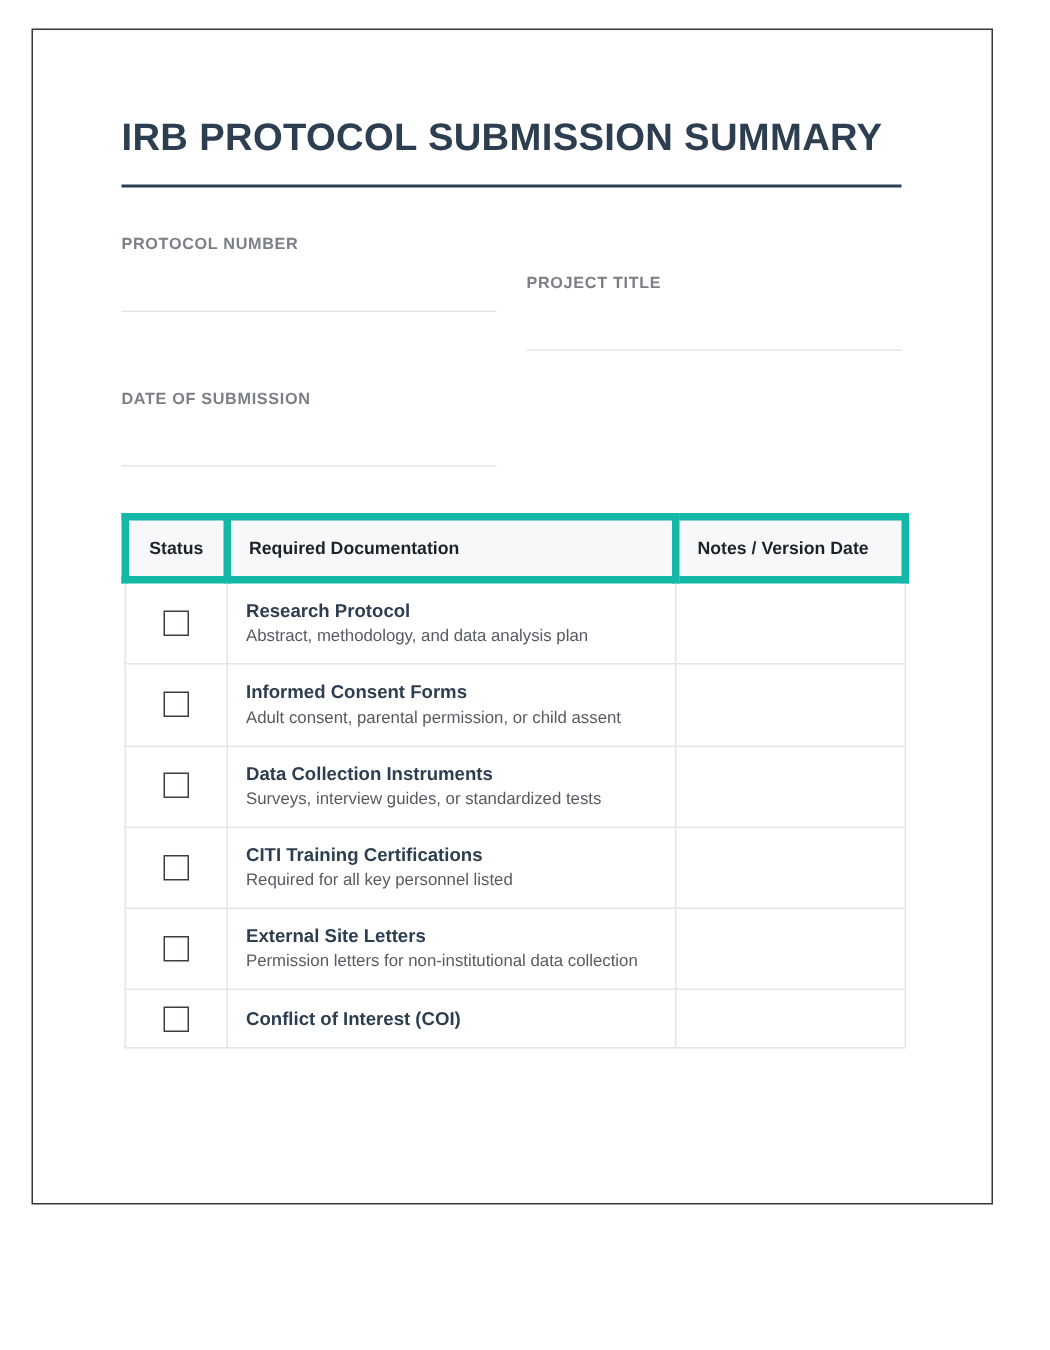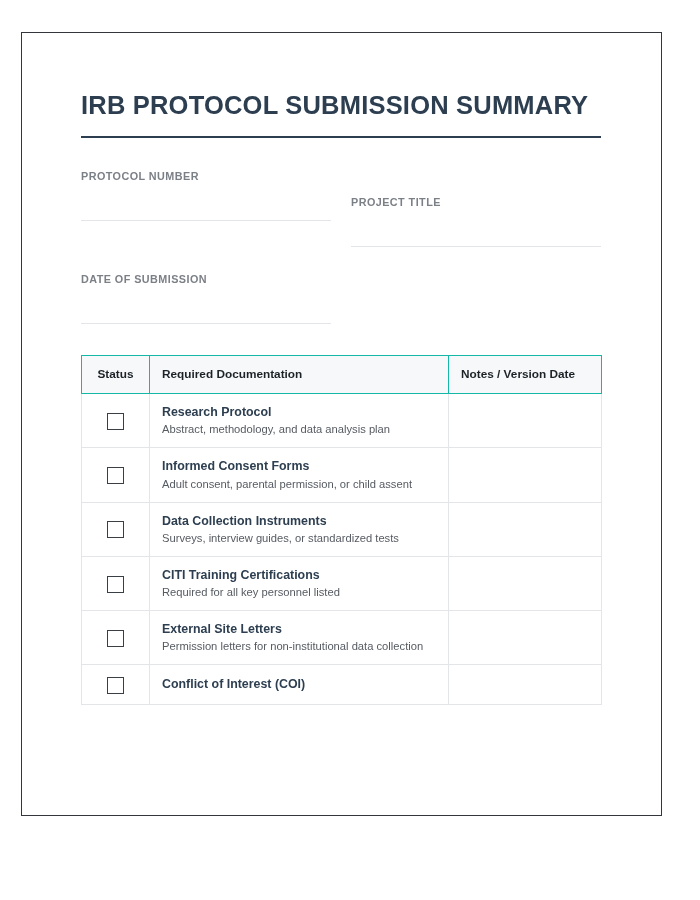--- a/index.html
+++ b/index.html
@@ -10,21 +10,21 @@
   body {
     width: 700px;
     height: 900px;
     font-family: "Liberation Sans", sans-serif;
     overflow: hidden;
   }
 
   .page-sheet {
     position: absolute;
     left: 21px;
-    top: 32px;
+    top: 19px;
     width: 641px;
     height: 784px;
     background: #ffffff;
     border: 1px solid #33373d;
     box-sizing: border-box;
     overflow: hidden;
   }
 
   .sheet-inner {
     position: absolute;
@@ -95,21 +95,21 @@
     width: 520px;
     border-collapse: collapse;
     table-layout: fixed;
   }
   .checklist col.c-status { width: 68px; }
   .checklist col.c-doc    { width: 299px; }
   .checklist col.c-notes  { width: 153px; }
 
   .checklist th {
     background: #f7f8f9;
-    border: 1px solid #14b8a6;
+    border: 5px solid #14b8a6;
     font-size: 11.8px;
     font-weight: bold;
     color: #1d2228;
     text-align: left;
     padding: 11px 12px;
     vertical-align: middle;
     line-height: 1.28;
   }
   .checklist th.th-status {
     text-align: center;

